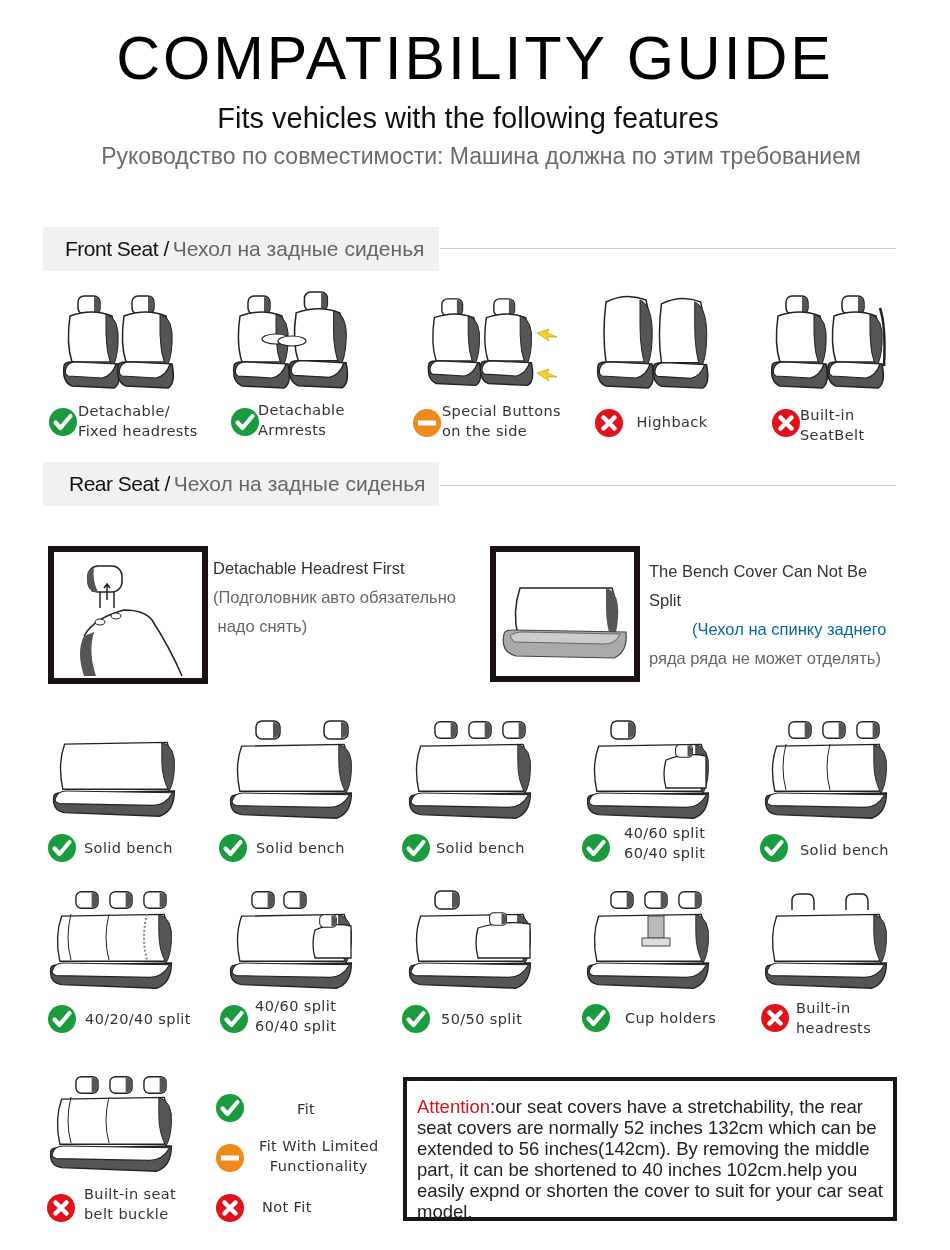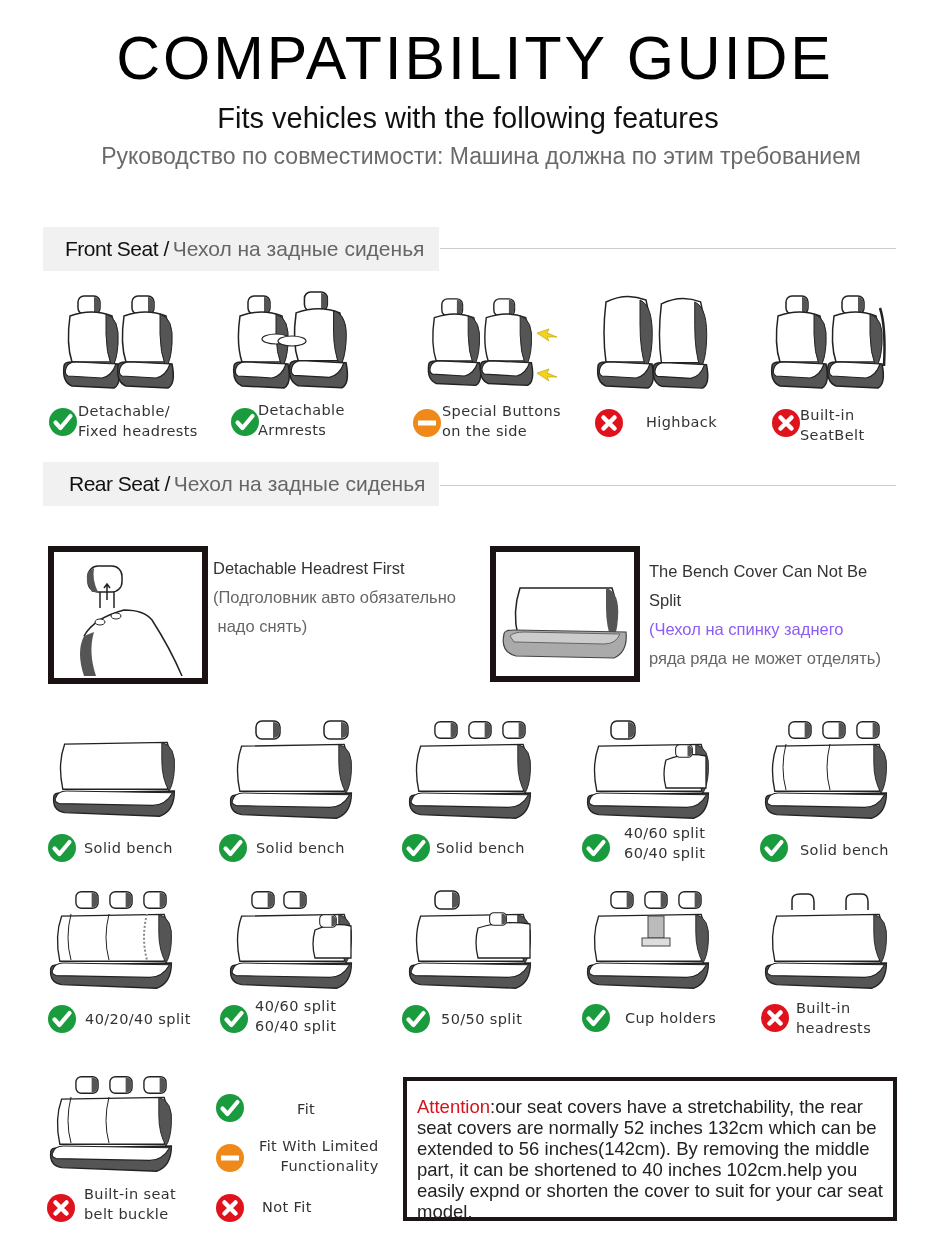--- a/index.html
+++ b/index.html
@@ -35,21 +35,21 @@
     .section-line { height: 1px; background: #cccccc; }
 
     
     .seat-svg { position: absolute; }
     .status-icon { position: absolute; width: 30px; height: 30px; }
     .label {
       position: absolute; font-family: "DejaVu Sans", sans-serif;
       font-size: 14.5px; color: #333; line-height: 20px; letter-spacing: 0.4px;
       text-align: left; white-space: nowrap;
     }
-    .label.left { text-align: right; }
+    .label.left { text-align: center; }
 
     .note-box {
       border: 6px solid #1a1212; background: #fff;
     }
     .note-text {
       font-family: "Liberation Sans", sans-serif; font-size: 16.5px;
       line-height: 29px; color: #333;
     }
 
     .attention {
@@ -234,21 +234,21 @@
   <svg width="138" height="124" viewBox="0 0 138 124">
     <path d="M24 36 Q16 60 22 84 L116 86 Q124 60 116 36 Z" fill="#fff" stroke="#222" stroke-width="1.5"></path>
     <path d="M110 36 Q124 40 122 66 Q121 82 116 90 Q110 74 110 56 Z" fill="#555"></path>
     <path d="M8 82 Q4 100 20 104 L118 106 Q132 100 130 80 L18 78 Q8 78 8 82 Z" fill="#aaa" stroke="#444" stroke-width="1.2"></path>
     <path d="M14 84 Q18 80 28 80 L124 82 Q120 92 108 92 L18 90 Z" fill="#ccc" stroke="#666" stroke-width="1"></path>
   </svg>
 </div>
 <div class="abs note-text" style="left:649px; top:557px; width:270px;">
   <div>The Bench Cover Can Not Be</div>
   <div>Split</div>
-  <div class="ru" style="color:#8b5cf6;">(Чехол на спинку заднего</div>
+  <div class="ru" style="color:#0369a1;margin-left:43px;">(Чехол на спинку заднего</div>
   <div class="ru" style="color:#666;">ряда ряда не может отделять)</div>
 </div>
 
 <svg class="seat-svg" style="left:45px; top:728px;" width="140" height="90">
     <use href="#bench"></use>
   </svg>
 <svg class="status-icon" style="left:47px; top:833px;">
     <use href="#ic-fit"></use>
   </svg>
 <div class="label left" style="left:84px; top:838px;">Solid bench</div>

